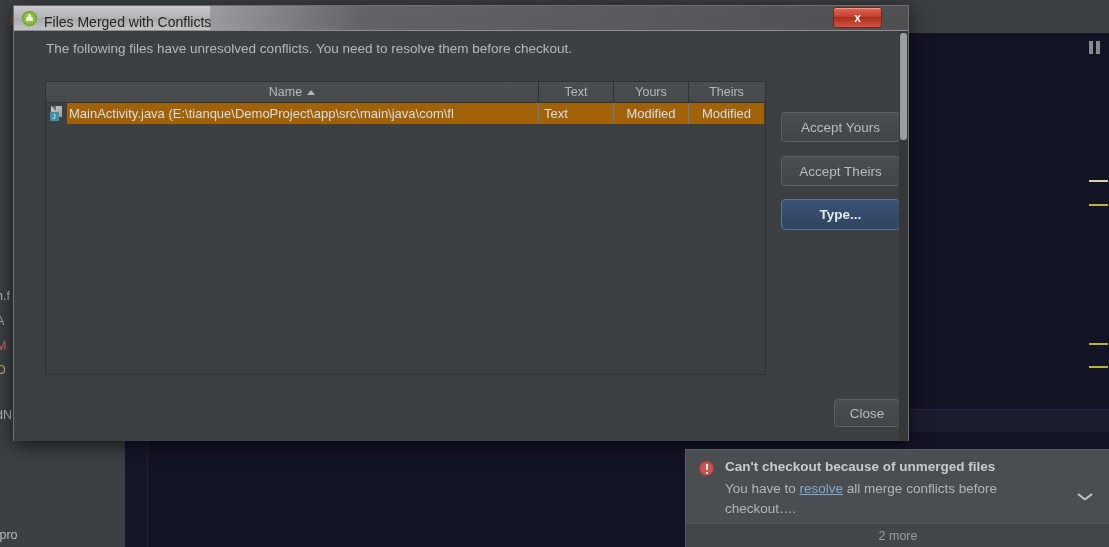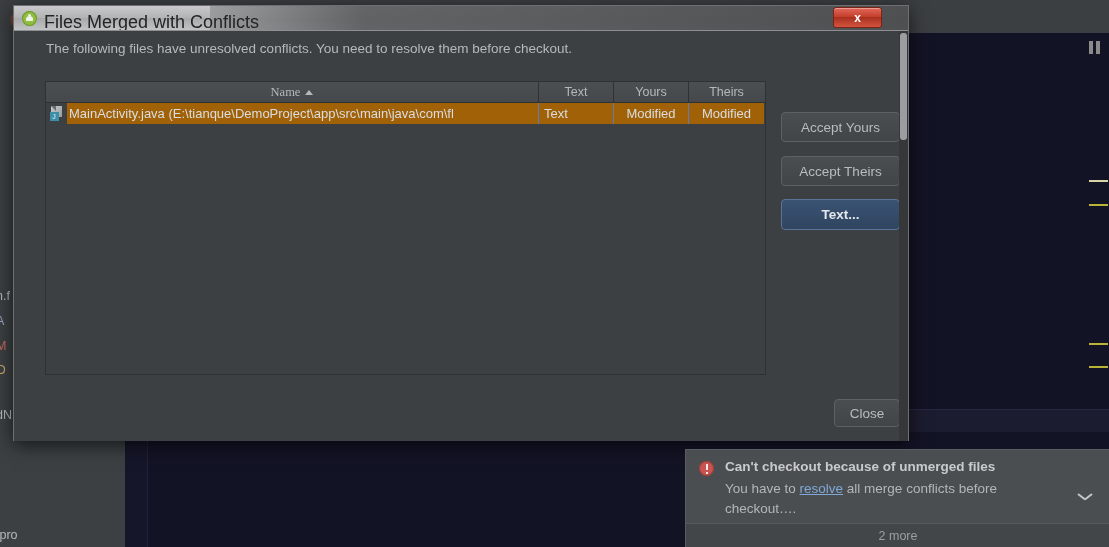--- a/index.html
+++ b/index.html
@@ -186,21 +186,21 @@
     position: absolute;
     left: 6px; top: 3px;
     width: 3px; height: 2px;
     background: #f0f4e8;
     border-radius: 2px 2px 0 0;
   }
   .dlg-title {
     position: relative;
     z-index: 2;
     margin-left: 7px;
-    font-size: 18px;
+    font-size: 14px;
     color: #242424;
     font-family: "Liberation Sans", sans-serif;
     margin-top: 8px;
   }
   .close-btn {
     position: absolute;
     right: 26px; top: 1px;
     width: 47px; height: 19px;
     border-radius: 3px;
     background: linear-gradient(to bottom, #e2695b 0%, #c63f2c 45%, #a8301f 50%, #d3543f 100%);
@@ -243,21 +243,21 @@
     display: flex;
     align-items: center;
     justify-content: center;
     font-size: 12.5px;
     color: #b5b8ba;
     border-right: 1px solid #2f3234;
     box-sizing: border-box;
     height: 100%;
   }
   .th:last-child { border-right: none; }
-  .th-name  { width: 493px; font-family: Liberation Serif, serif; }
+  .th-name  { width: 493px; }
   .th-type  { width: 75px; }
   .th-yours { width: 75px; }
   .th-theirs{ width: 75px; text-align: center; }
   .sort-asc {
     margin-left: 5px;
     width: 0; height: 0;
     border-left: 4px solid transparent;
     border-right: 4px solid transparent;
     border-bottom: 5px solid #b5b8ba;
   }
@@ -537,21 +537,21 @@
         </div>
         <div class="td td-name" style="width:472px">MainActivity.java (E:\tianque\DemoProject\app\src\main\java\com\fl</div>
         <div class="td td-type">Text</div>
         <div class="td td-yours">Modified</div>
         <div class="td td-theirs">Modified</div>
       </div>
     </div>
 
     <div class="btn" id="btn-accept-theirs">Accept Theirs</div>
     <div class="btn" id="btn-accept-yours">Accept Yours</div>
-    <div class="btn primary" id="btn-merge">Text...</div>
+    <div class="btn primary" id="btn-merge">Type...</div>
     <div class="btn" id="btn-close">Close</div>
 
     <div class="dlg-scrollbar">
       <div class="thumb"></div>
     </div>
   </div>
 </div>
 
 <div id="notification">
   <div class="notif-main">

